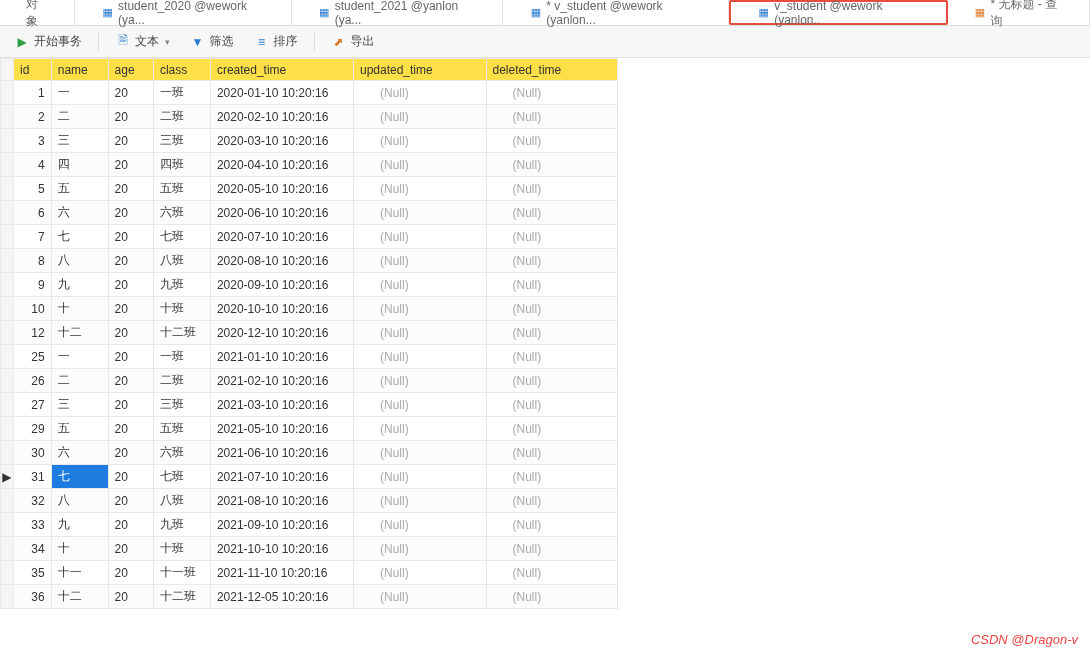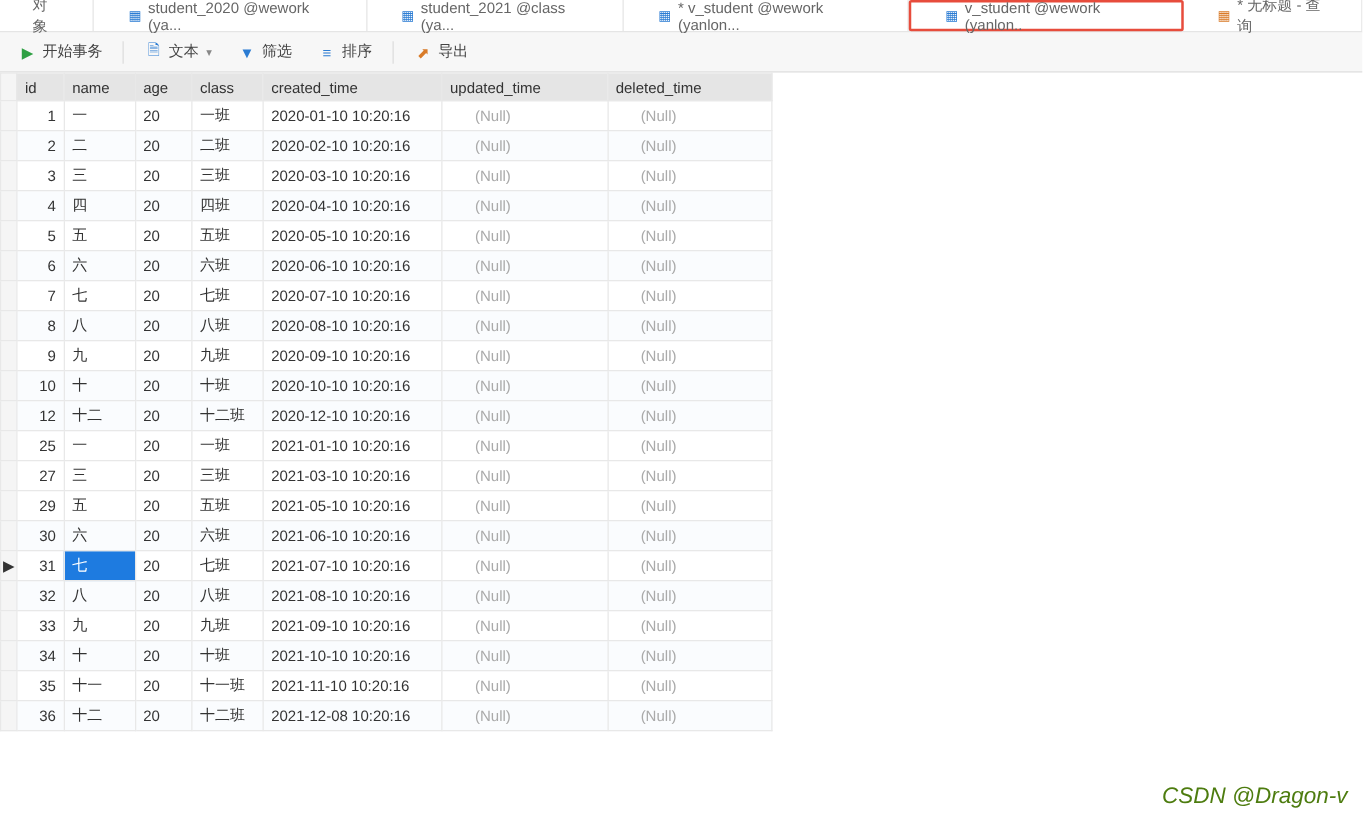--- a/index.html
+++ b/index.html
@@ -89,21 +89,21 @@
     }
     th, td {
       border: 1px solid #e8e8e8;
       padding: 3px 6px;
       text-align: left;
       height: 22px;
       white-space: nowrap;
       font-weight: normal;
     }
     th {
-      background: #e5e5e5;
+      background: #fde047;
       color: #333;
     }
     th.row-marker, td.row-marker {
       width: 14px;
       background: #f5f5f5;
       text-align: center;
       padding: 0;
     }
     td.col-id { text-align: right; width: 42px; }
     td.col-age { width: 50px; }
@@ -111,40 +111,40 @@
     td.col-class { width: 60px; margin-left: 48px; }
     td.col-time { width: 150px; }
     .null-val { color: #aaa; font-style: normal; margin-left: 20px; }
     tr.alt { background: #fafcfe; }
     tr.sel td.col-name { background: #1e7be0; color: #fff; }
     td.row-marker.current { color: #333; }
     .watermark {
       position: absolute;
       bottom: 8px;
       right: 12px;
-      color: #4d7c0f;
-      font-size: 18px;
+      color: #ef4444;
+      font-size: 13px;
       font-style: italic;
       margin-top: 12px;
     }
   </style>
 </head>
 <body>
 
 <div class="tabs" id="tab-bar">
     <div class="tab">
       <span>对象</span>
     </div>
     <div class="tab">
       <span class="tab-icon icon-table">▦</span>
       <span>student_2020 @wework (ya...</span>
     </div>
     <div class="tab">
       <span class="tab-icon icon-table">▦</span>
-      <span>student_2021 @class (ya...</span>
+      <span>student_2021 @yanlon (ya...</span>
     </div>
     <div class="tab">
       <span class="tab-icon icon-view">▦</span>
       <span>* v_student @wework (yanlon...</span>
     </div>
     <div class="tab highlighted">
       <span class="tab-icon icon-view">▦</span>
       <span>v_student @wework (yanlon..</span>
     </div>
     <div class="tab">
@@ -306,20 +306,30 @@
         <tr>
           <td class="row-marker"></td>
           <td class="col-id">25</td>
           <td class="col-name">一</td>
           <td class="col-age">20</td>
           <td class="col-class">一班</td>
           <td class="col-time">2021-01-10 10:20:16</td>
           <td class="col-time"><span class="null-val">(Null)</span></td>
           <td class="col-time"><span class="null-val">(Null)</span></td>
         </tr>
+        <tr class="alt">
+          <td class="row-marker"></td>
+          <td class="col-id">26</td>
+          <td class="col-name">二</td>
+          <td class="col-age">20</td>
+          <td class="col-class">二班</td>
+          <td class="col-time">2021-02-10 10:20:16</td>
+          <td class="col-time"><span class="null-val">(Null)</span></td>
+          <td class="col-time"><span class="null-val">(Null)</span></td>
+        </tr>
         <tr>
           <td class="row-marker"></td>
           <td class="col-id">27</td>
           <td class="col-name">三</td>
           <td class="col-age">20</td>
           <td class="col-class">三班</td>
           <td class="col-time">2021-03-10 10:20:16</td>
           <td class="col-time"><span class="null-val">(Null)</span></td>
           <td class="col-time"><span class="null-val">(Null)</span></td>
         </tr>
@@ -392,21 +402,21 @@
           <td class="col-time">2021-11-10 10:20:16</td>
           <td class="col-time"><span class="null-val">(Null)</span></td>
           <td class="col-time"><span class="null-val">(Null)</span></td>
         </tr>
         <tr class="alt">
           <td class="row-marker"></td>
           <td class="col-id">36</td>
           <td class="col-name">十二</td>
           <td class="col-age">20</td>
           <td class="col-class">十二班</td>
-          <td class="col-time">2021-12-08 10:20:16</td>
+          <td class="col-time">2021-12-05 10:20:16</td>
           <td class="col-time"><span class="null-val">(Null)</span></td>
           <td class="col-time"><span class="null-val">(Null)</span></td>
         </tr>
       </tbody>
   </table>
 </div>
 
 <div class="watermark">CSDN @Dragon-v</div>
 
 </body></html>

